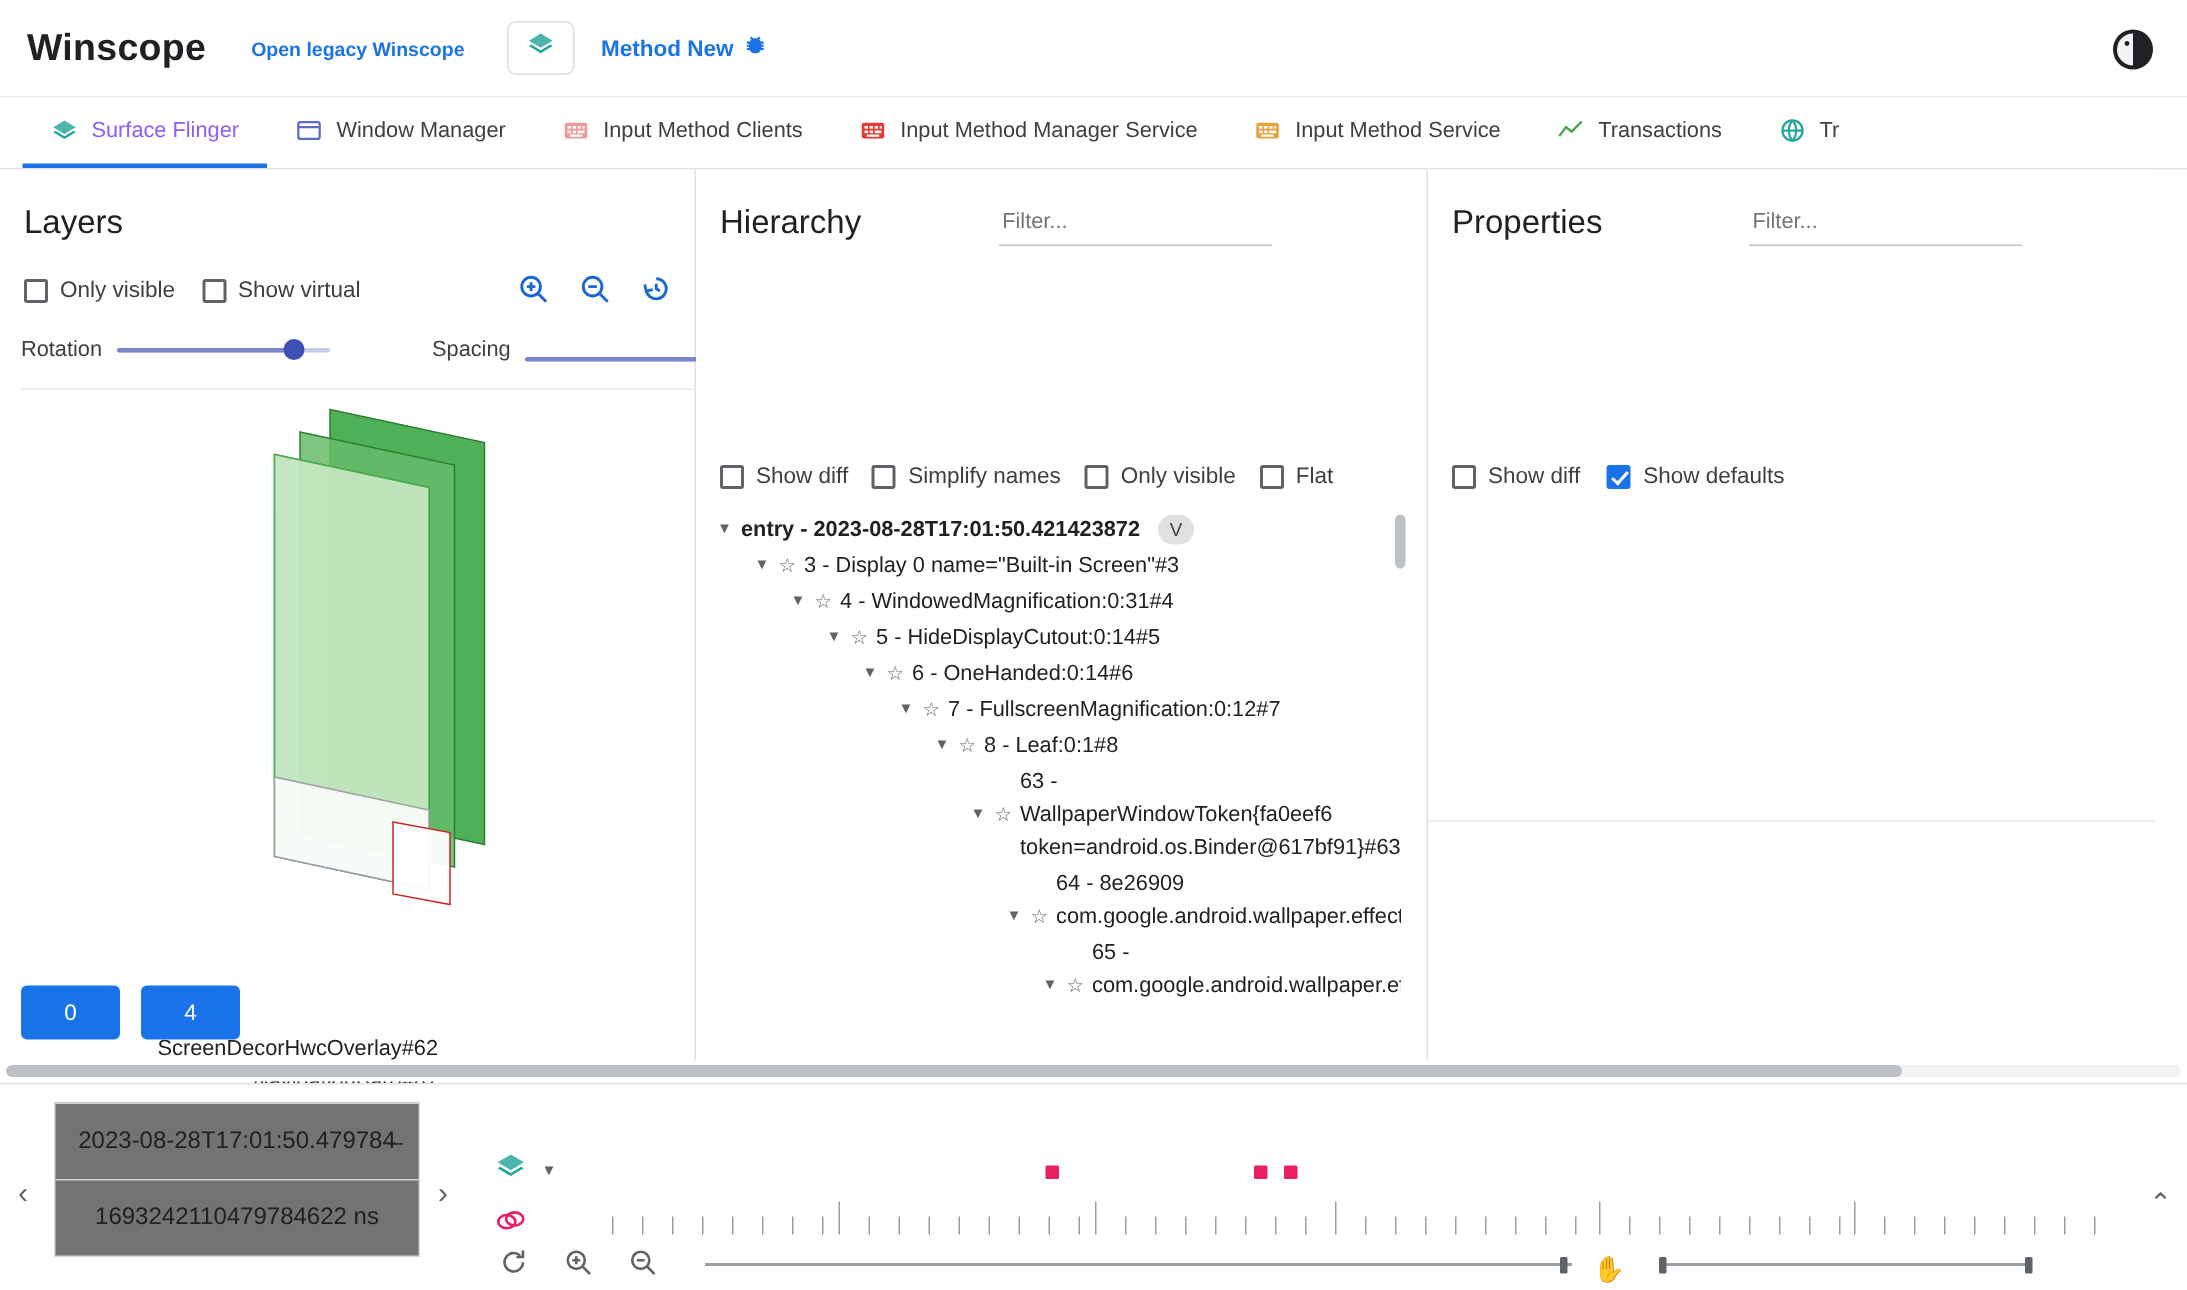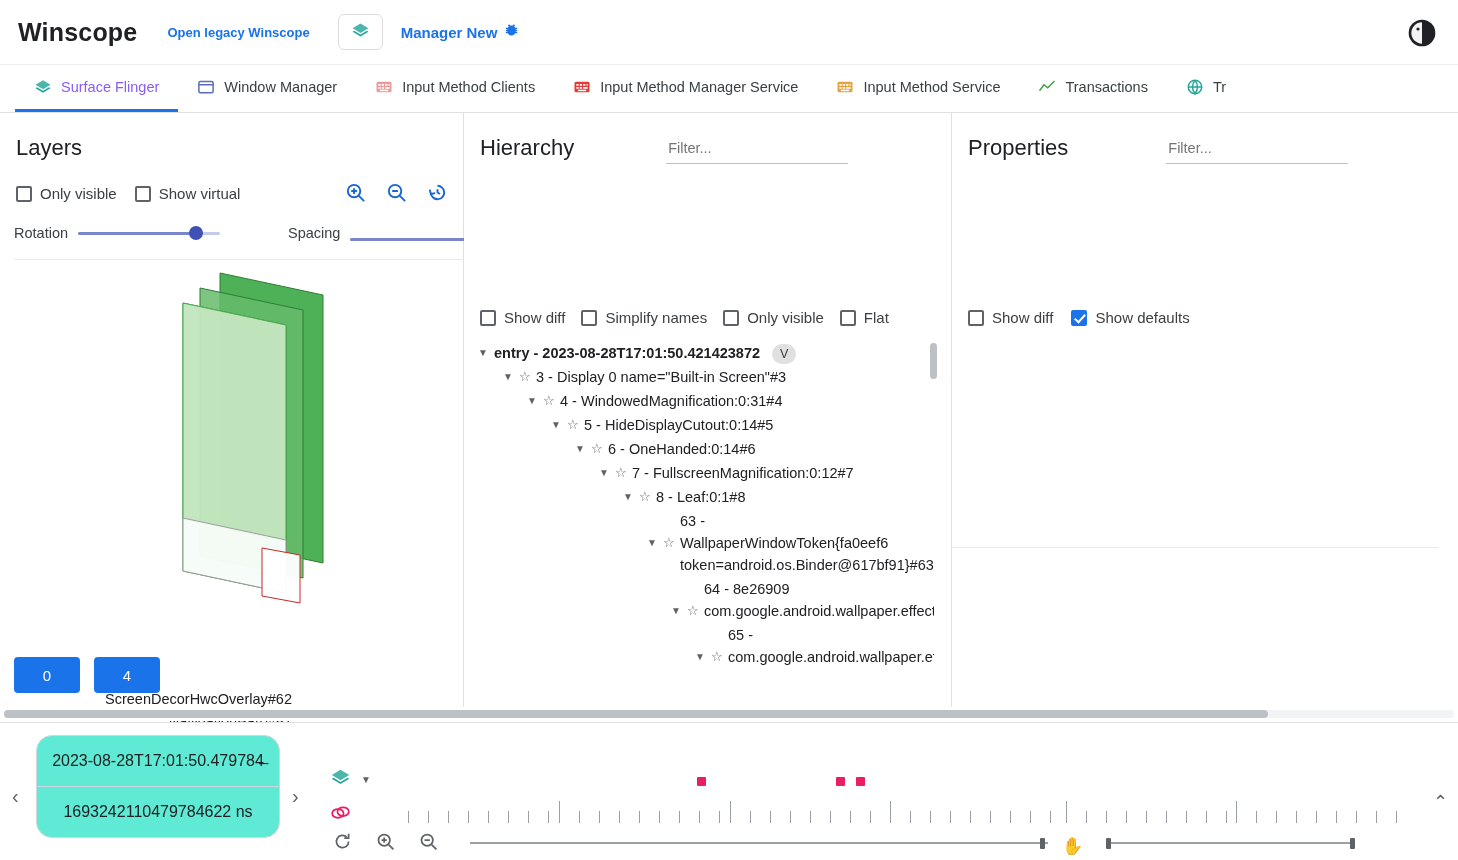--- a/index.html
+++ b/index.html
@@ -160,21 +160,21 @@
   .hbar-track { position: absolute; left: 4px; top: 3px; width: 1450px; height: 8px; background: #f1f3f4; border-radius: 5px; }
   .hbar-thumb { position: absolute; left: 4px; top: 3px; width: 1264px; height: 8px; background: #bdc1c6; border-radius: 5px; }
 
   
   .timeline {
     position: absolute; top: 722px; left: 0; width: 1458px; height: 138px;
     background: #fff; border-top: 1px solid #e0e0e0;
   }
   .ts-card {
     position: absolute; left: 36px; top: 12px; width: 244px;
-    border: 1px solid #cfd8dc; border-radius: 16px; background: #5eead4;
+    border: 1px solid #cfd8dc; border-radius: 0; background: #737373;
   }
   .ts-row { height: 50px; display: flex; align-items: center; justify-content: center;
             font-size: 16px; color: #202124; }
   .ts-sep { height: 1px; background: #cfd8dc; }
   .arrow-l { position: absolute; left: 12px; top: 62px; font-size: 20px; color: #5f6368; cursor: pointer; }
   .arrow-r { position: absolute; left: 292px; top: 62px; font-size: 20px; color: #5f6368; cursor: pointer; }
 
   .tl-legend { position: absolute; left: 330px; top: 44px; width: 54px; }
   .tl-controls { position: absolute; left: 332px; top: 108px; display: flex; gap: 22px; color: #5f6368; }
   .tl-controls .cbtn { cursor: pointer; }
@@ -200,21 +200,21 @@
     <div class="legacy-link">Open legacy Winscope</div>
     <div class="file-chip">
       <span>
         <svg width="19" height="19" viewBox="0 0 24 24">
             <path fill="#4db6ac" d="M12 3 2 9l10 6 10-6z"></path>
             <path fill="#26a69a" d="M2 13.5 12 19.5l10-6-2-1.2-8 4.8-8-4.8z"></path>
           </svg>
       </span>
     </div>
     <div class="upload-btn">
-      <span>Manager New</span>
+      <span>Method New</span>
       <span>
         <svg width="17" height="17" viewBox="0 0 24 24">
             <path fill="#1a73e8" d="M20 8h-2.8a5 5 0 0 0-1.5-1.6L17 4.6 15.6 3.2l-1.9 1.9a5.4 5.4 0 0 0-3.4 0L8.4 3.2 7 4.6l1.3 1.8A5 5 0 0 0 6.8 8H4v2h2.1v1H4v2h2.1v1H4v2h2.8A5 5 0 0 0 12 19a5 5 0 0 0 5.2-3H20v-2h-2.1v-1H20v-2h-2.1v-1H20z"></path>
           </svg>
       </span>
     </div>
     <div class="dark-toggle">
       <svg width="32" height="32" viewBox="0 0 24 24">
           <circle cx="12" cy="12" r="10" fill="#202124"></circle>
           <path fill="#fff" d="M12 4a8 8 0 0 0 0 16z" opacity=".95"></path>

